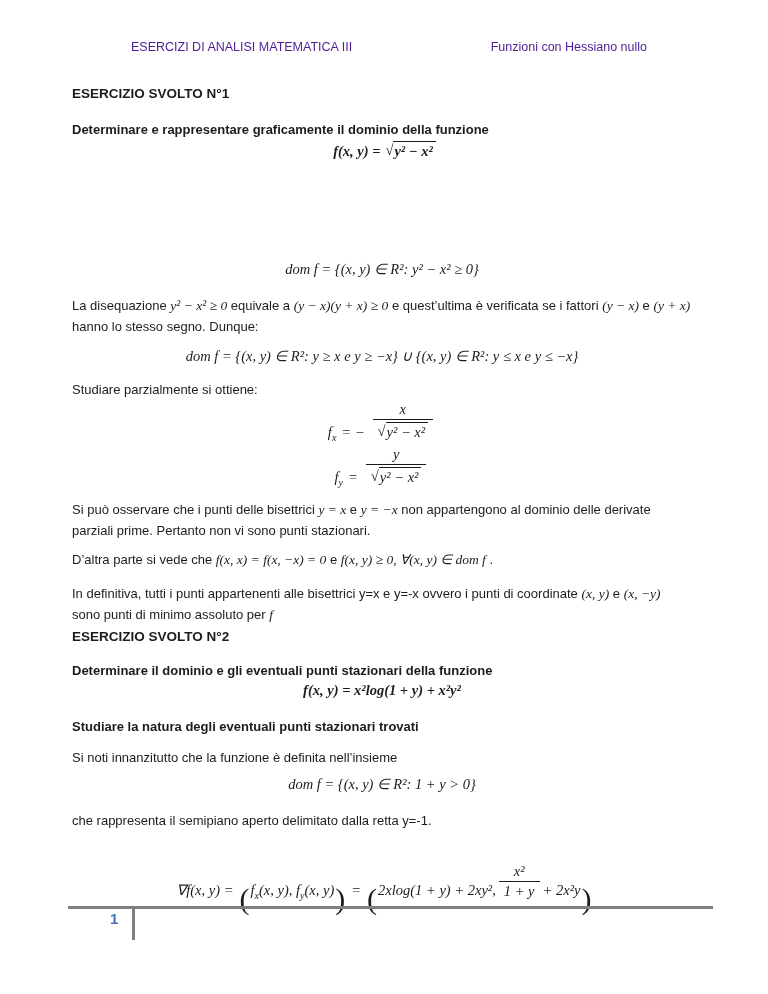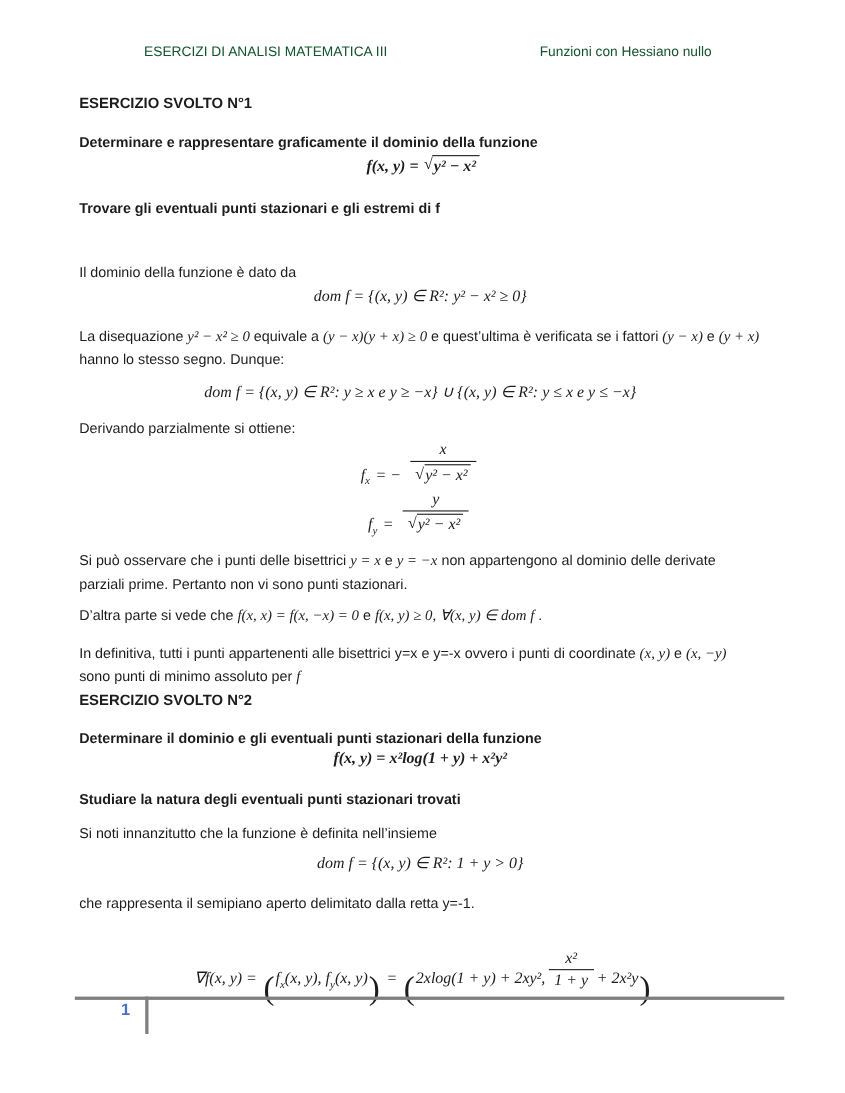--- a/index.html
+++ b/index.html
@@ -13,21 +13,21 @@
     overflow: hidden;
   }
   .header {
     position: absolute;
     top: 40px;
     left: 131px;
     right: 121px;
     display: flex;
     justify-content: space-between;
     font-size: 12.5px;
-    color: #14532d;
+    color: #4c1d95;
   }
   .content {
     position: absolute;
     left: 72px;
     top: 0;
     width: 620px;
     height: 884px;
   }
   .block { position: absolute; left: 0; width: 100%; }
   .para { font-size: 13px; line-height: 21px; }
@@ -126,31 +126,29 @@
     <div class="block math-display math-bold" style="top:141px">
       <span class="mrow">
         <span class="mop">f(x, y) =</span>
         <span class="sqrt">
           <span class="radsign">√</span>
           <span class="radicand">y² − x²</span>
         </span>
       </span>
     </div>
 
-    <div class="block para bold-p" style="top:179px">Trovare gli eventuali punti stazionari e gli estremi di f</div>
-
-    <div class="block para" style="top:237px">Il dominio della funzione è dato da</div>
+
 
     <div class="block math-display" style="top:261px">dom f =  {(x, y) ∈ R²: y² − x² ≥ 0}</div>
 
     <div class="block para" style="top:295px"><span class="seg-plain">La disequazione </span><span class="seg-math">y² − x² ≥ 0</span><span class="seg-plain"> equivale a </span><span class="seg-math">(y − x)(y + x) ≥ 0</span><span class="seg-plain"> e quest’ultima è verificata se i fattori  </span><span class="seg-math">(y − x)</span><span class="seg-plain"> e </span><span class="seg-math">(y + x)</span><span class="seg-plain"> hanno lo stesso segno. Dunque:</span></div>
 
     <div class="block math-display" style="top:348px">dom f =  {(x, y) ∈ R²: y ≥ x e y ≥ −x} ∪ {(x, y) ∈ R²: y ≤ x e y ≤ −x}</div>
 
-    <div class="block para" style="top:379px">Derivando parzialmente si ottiene:</div>
+    <div class="block para" style="top:379px">Studiare parzialmente si ottiene:</div>
 
     <div class="block math-display" style="top:401px">
       <span class="mrow">
         <span>f</span>
           <sub class="msub">x</sub>
         <span class="mop">= −</span>
         <span class="frac">
           <span class="num">x</span>
           <span class="den">
             <span class="radsign">√</span>

